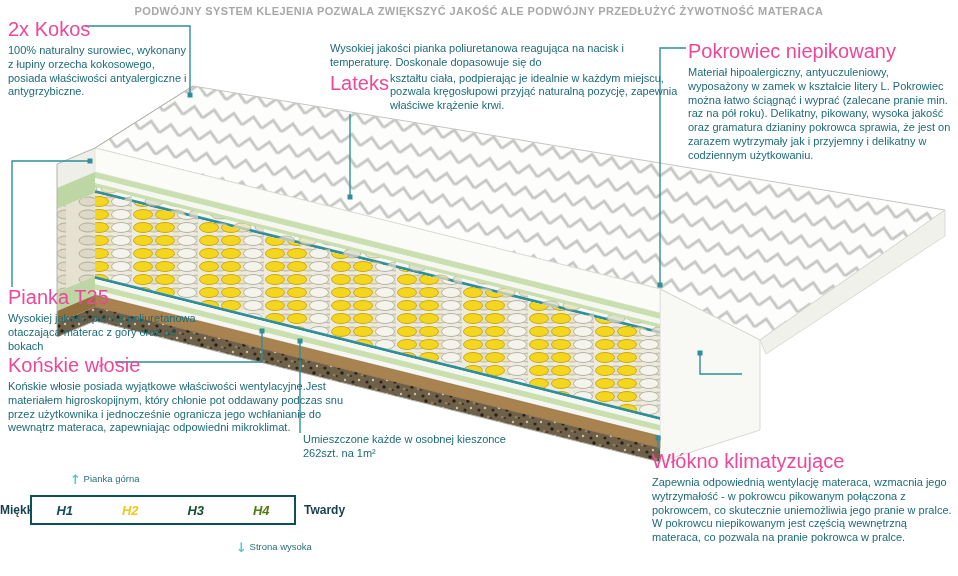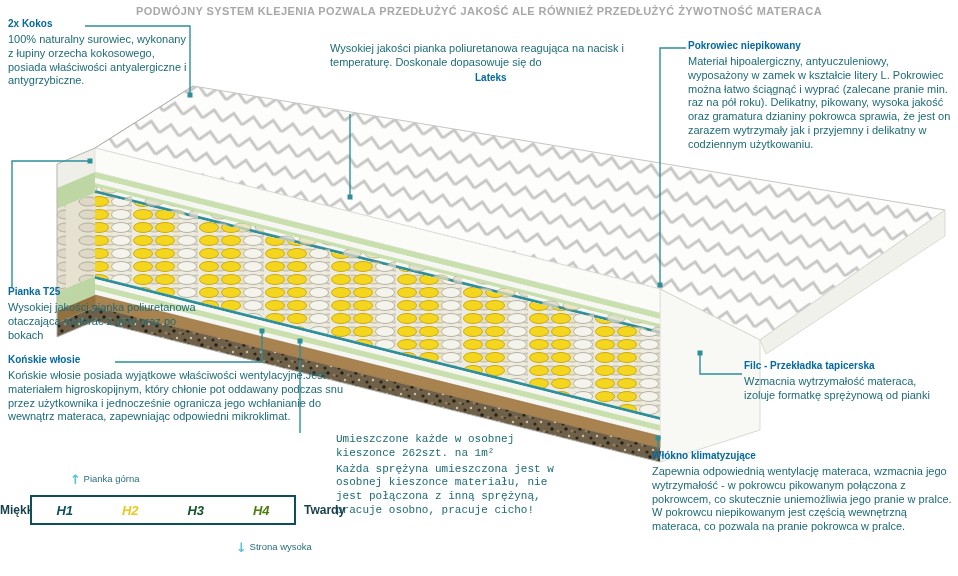--- a/index.html
+++ b/index.html
@@ -6,27 +6,27 @@
   .canvas{
     position:relative;width:958px;height:576px;overflow:hidden;background:#ffffff;
     font-family:"Liberation Sans",sans-serif;
   }
   .banner{
     position:absolute;top:5px;left:0;right:0;text-align:center;
     font-size:11px;font-weight:bold;letter-spacing:.4px;color:#a8a8a8;
   }
   svg.mattress{position:absolute;left:0;top:0;}
   .blk{position:absolute;color:#1d6b76;font-size:11px;line-height:1.25;}
-  .blk h3{margin:0 0 4px 0;font-size:10px;font-weight:bold;color:#0369a1;line-height:1.1;}
+  .blk h3{margin:0 0 4px 0;font-size:20px;font-weight:normal;color:#ec4899;line-height:1.1;}
   .blk p{margin:0 0 2px 0;}
-  .lx-row{display:flex;gap:2px;align-items:flex-start;justify-content:center;}
+  .lx-row{display:flex;gap:2px;align-items:flex-start;}
   .lx-label{width:58px;flex:none;margin-top:2px;}
   .lx-rest{flex:1;}
   .spr-title{font-size:15px;}
-  .spr-body{margin-left:68px;width:230px;font-family:Liberation Mono, monospace;}
+  .spr-body{margin-left:35px;width:230px;}
   
   .s-box{
     position:absolute;left:30px;top:495px;width:266px;height:30px;box-sizing:border-box;
     border:2px solid #0f4f5c;display:flex;align-items:center;justify-content:space-around;
     background:#ffffff;
   }
   .h{font-size:13px;font-weight:bold;font-style:italic;}
   .h1{color:#0f4f5c}.h2{color:#eec71d}.h3{color:#14532d}.h4{color:#4d7c0f}
   .s-soft,.s-hard{position:absolute;top:503px;font-size:12px;font-weight:bold;color:#173f4b;}
   .s-soft{left:0px;} .s-hard{left:304px;}
@@ -121,31 +121,32 @@
       <rect x="87.5" y="158.5" width="5" height="5"></rect>
       <rect x="347.5" y="194.5" width="5" height="5"></rect>
       <rect x="657.5" y="282.5" width="5" height="5"></rect>
       <rect x="259.5" y="328.5" width="5" height="5"></rect>
       <rect x="297.5" y="338.5" width="5" height="5"></rect>
       <rect x="697.5" y="350.5" width="5" height="5"></rect>
       <rect x="655.5" y="435.5" width="5" height="5"></rect>
     </g>
   </svg>
 
-  <div class="banner">PODWÓJNY SYSTEM KLEJENIA POZWALA PRZEDŁUŻYĆ JAKOŚĆ ALE RÓWNIEŻ PRZEDŁUŻYĆ ŻYWOTNOŚĆ MATERACA</div>
+  <div class="banner">PODWÓJNY SYSTEM KLEJENIA POZWALA ZWIĘKSZYĆ JAKOŚĆ ALE PODWÓJNY PRZEDŁUŻYĆ ŻYWOTNOŚĆ MATERACA</div>
 
   <div class="blk" style="left:8px;top:18px;width:180px">
     <h3>2x Kokos</h3>
     <p>100% naturalny surowiec, wykonany z łupiny orzecha kokosowego, posiada właściwości antyalergiczne i antygrzybiczne.</p>
   </div>
 
   <div class="blk" style="left:330px;top:42px;width:348px">
     <p>Wysokiej jakości pianka poliuretanowa reagująca na nacisk i temperaturę. Doskonale dopasowuje się do</p>
     <div class="lx-row">
       <h3 class="lx-label">Lateks</h3>
+      <p class="lx-rest">kształtu ciała, podpierając je idealnie w każdym miejscu, pozwala kręgosłupowi przyjąć naturalną pozycję, zapewnia właściwe krążenie krwi.</p>
     </div>
   </div>
 
   <div class="blk" style="left:688px;top:40px;width:264px">
     <h3>Pokrowiec niepikowany</h3>
     <p>Materiał hipoalergiczny, antyuczuleniowy, wyposażony w zamek w kształcie litery L. Pokrowiec można łatwo ściągnąć i wyprać (zalecane pranie min. raz na pół roku). Delikatny, pikowany, wysoka jakość oraz gramatura dzianiny pokrowca sprawia, że jest on zarazem wytrzymały jak i przyjemny i delikatny w codziennym użytkowaniu.</p>
   </div>
 
   <div class="blk" style="left:8px;top:286px;width:198px">
     <h3>Pianka T25</h3>
@@ -153,28 +154,23 @@
   </div>
 
   <div class="blk" style="left:8px;top:354px;width:338px">
     <h3>Końskie włosie</h3>
     <p>Końskie włosie posiada wyjątkowe właściwości wentylacyjne.Jest materiałem higroskopijnym, który chłonie pot oddawany podczas snu przez użytkownika i jednocześnie ogranicza jego wchłanianie do wewnątrz materaca, zapewniając odpowiedni mikroklimat.</p>
   </div>
 
   <div class="blk" style="left:268px;top:433px;width:300px">
     <div class="spr-body">
       <p>Umieszczone każde w osobnej kieszonce 262szt. na 1m²</p>
-      <p>Każda sprężyna umieszczona jest w osobnej kieszonce materiału, nie jest połączona z inną sprężyną, pracuje osobno, pracuje cicho!</p>
     </div>
   </div>
 
-  <div class="blk" style="left:744px;top:360px;width:204px">
-    <h3>Filc - Przekładka tapicerska</h3>
-    <p>Wzmacnia wytrzymałość materaca, izoluje formatkę sprężynową od pianki</p>
-  </div>
 
   <div class="blk" style="left:652px;top:450px;width:302px">
     <h3>Włókno klimatyzujące</h3>
     <p>Zapewnia odpowiednią wentylację materaca, wzmacnia jego wytrzymałość - w pokrowcu pikowanym połączona z pokrowcem, co skutecznie uniemożliwia jego pranie w pralce. W pokrowcu niepikowanym jest częścią wewnętrzną materaca, co pozwala na pranie pokrowca w pralce.</p>
   </div>
 
   <div class="s-note s-note-top">
     <span class="arrow">↑</span>
     <span>Pianka górna</span>
   </div>

